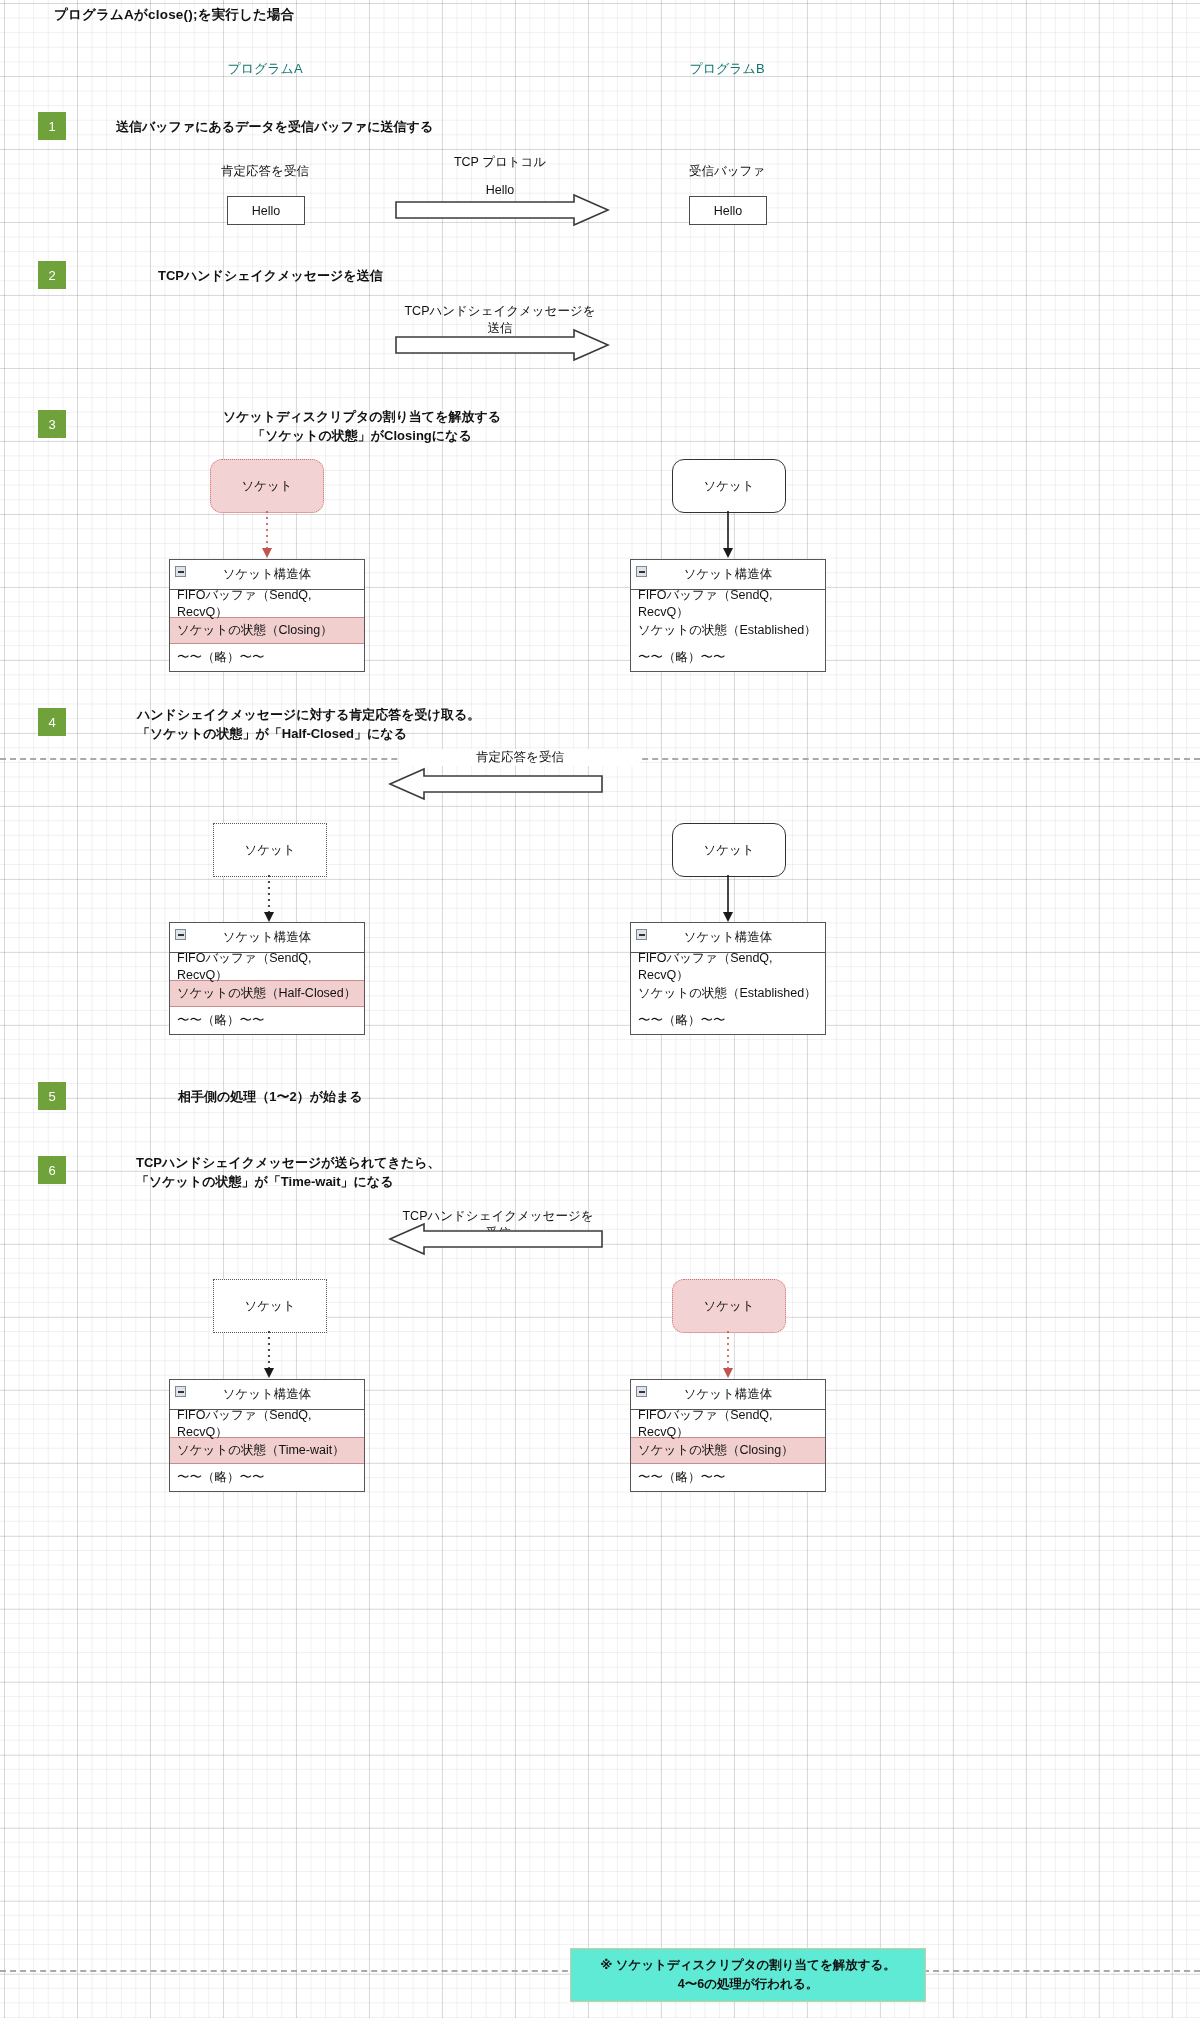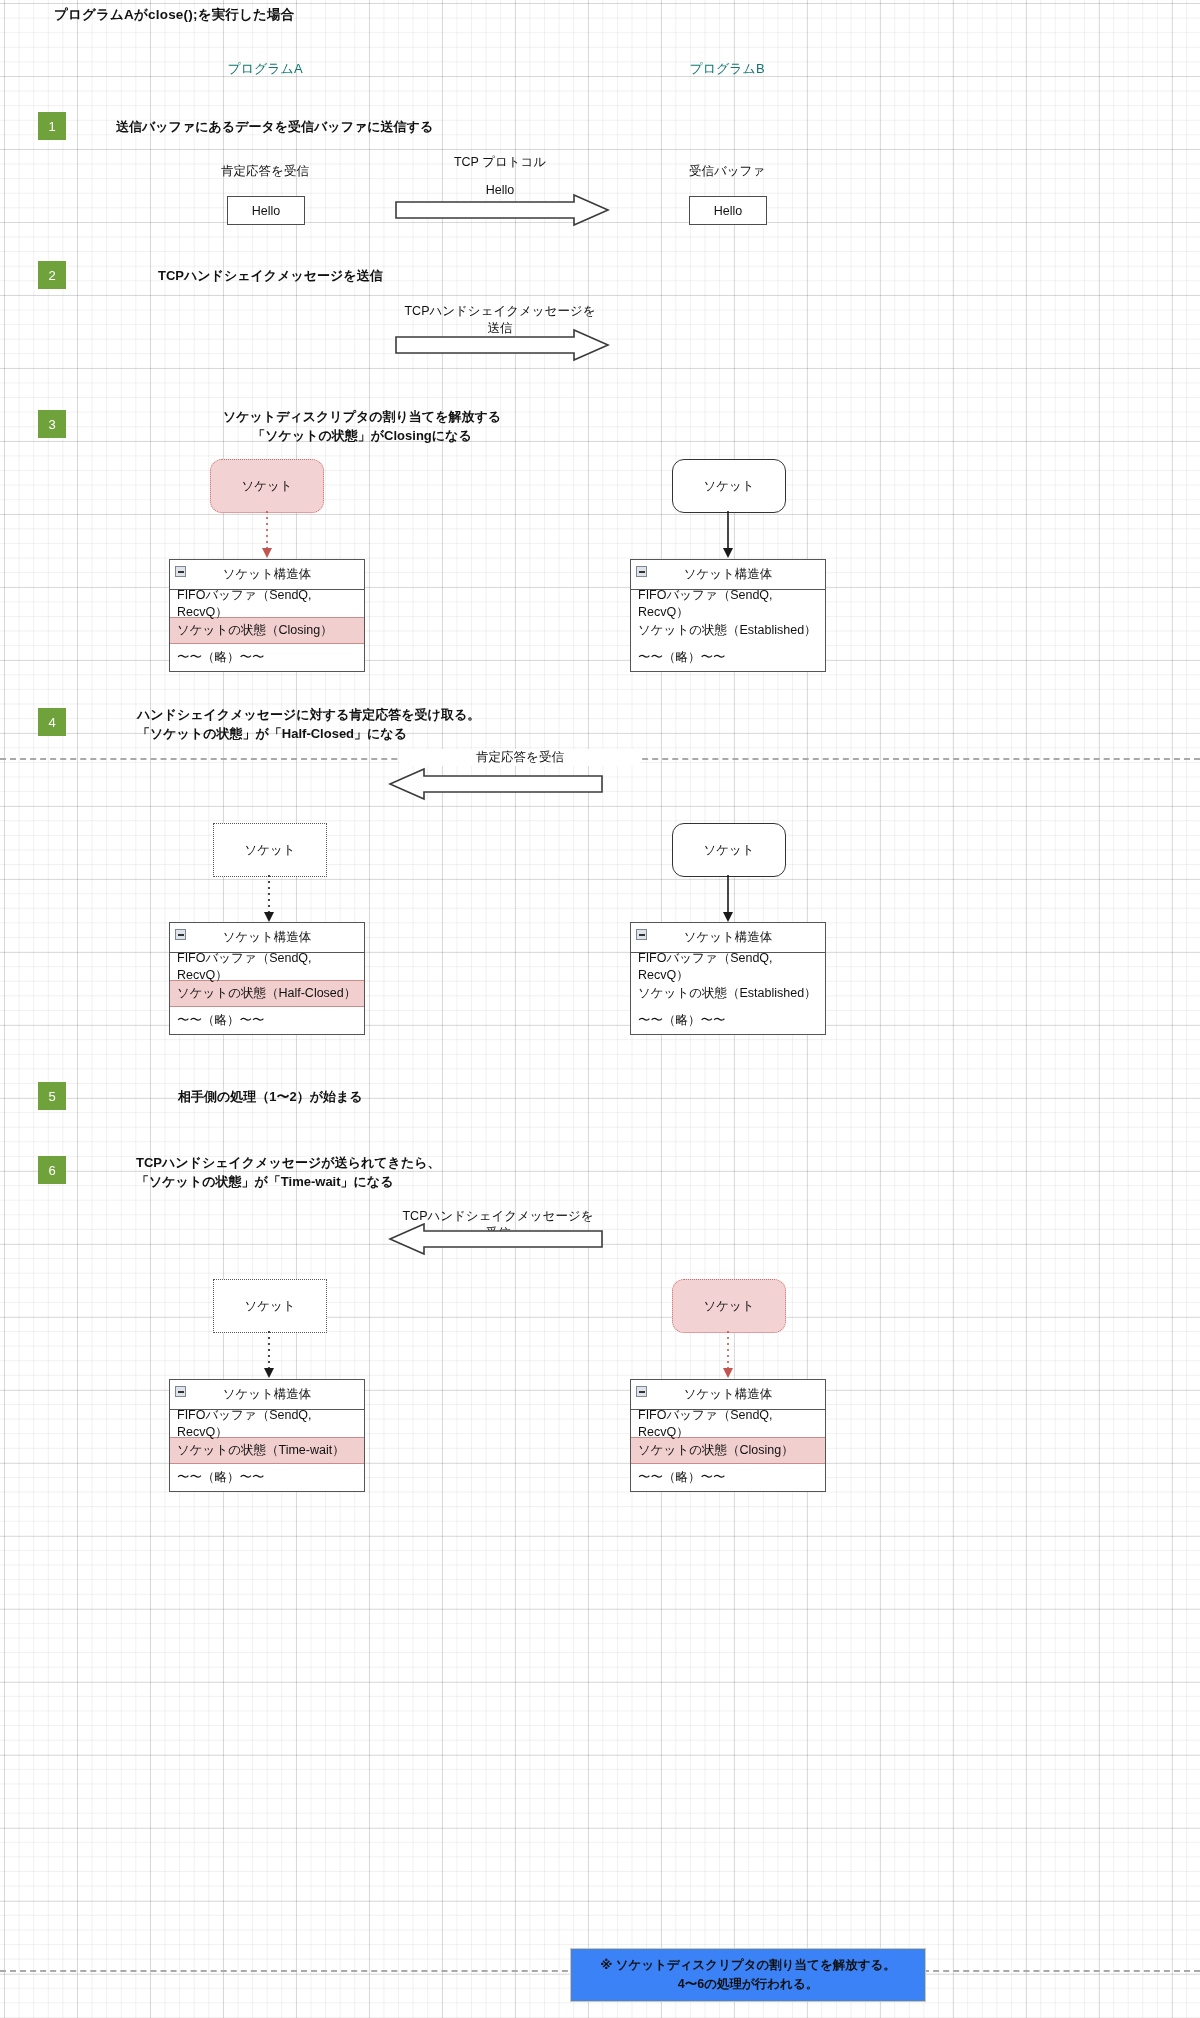--- a/index.html
+++ b/index.html
@@ -79,21 +79,21 @@
   .struct .hdr .minus:after{
     content:"";position:absolute;left:1.5px;top:4px;width:6px;height:1.6px;background:#333;
   }
   .struct .row{
     height:27px;display:flex;align-items:center;padding-left:7px;
     font-size:12.5px;box-sizing:border-box;
   }
   .struct .row.hl{background:#f2cfcf;border-top:1.2px solid #c98c8c;border-bottom:1.2px solid #c98c8c;}
   
   .note{
-    background:#3b82f6;border:1px solid #d6c89a;
+    background:#5eead4;border:1px solid #d6c89a;
     font-size:12.5px;font-weight:bold;line-height:1.5;
     text-align:center;padding:7px 14px;white-space:pre-line;box-sizing:border-box;
   }
   
   .hsep{
     height:0;border-top:2px dashed #a9a9a9;width:1200px;left:0;
   }
   svg{display:block;overflow:visible;}
 </style>
 </head>

